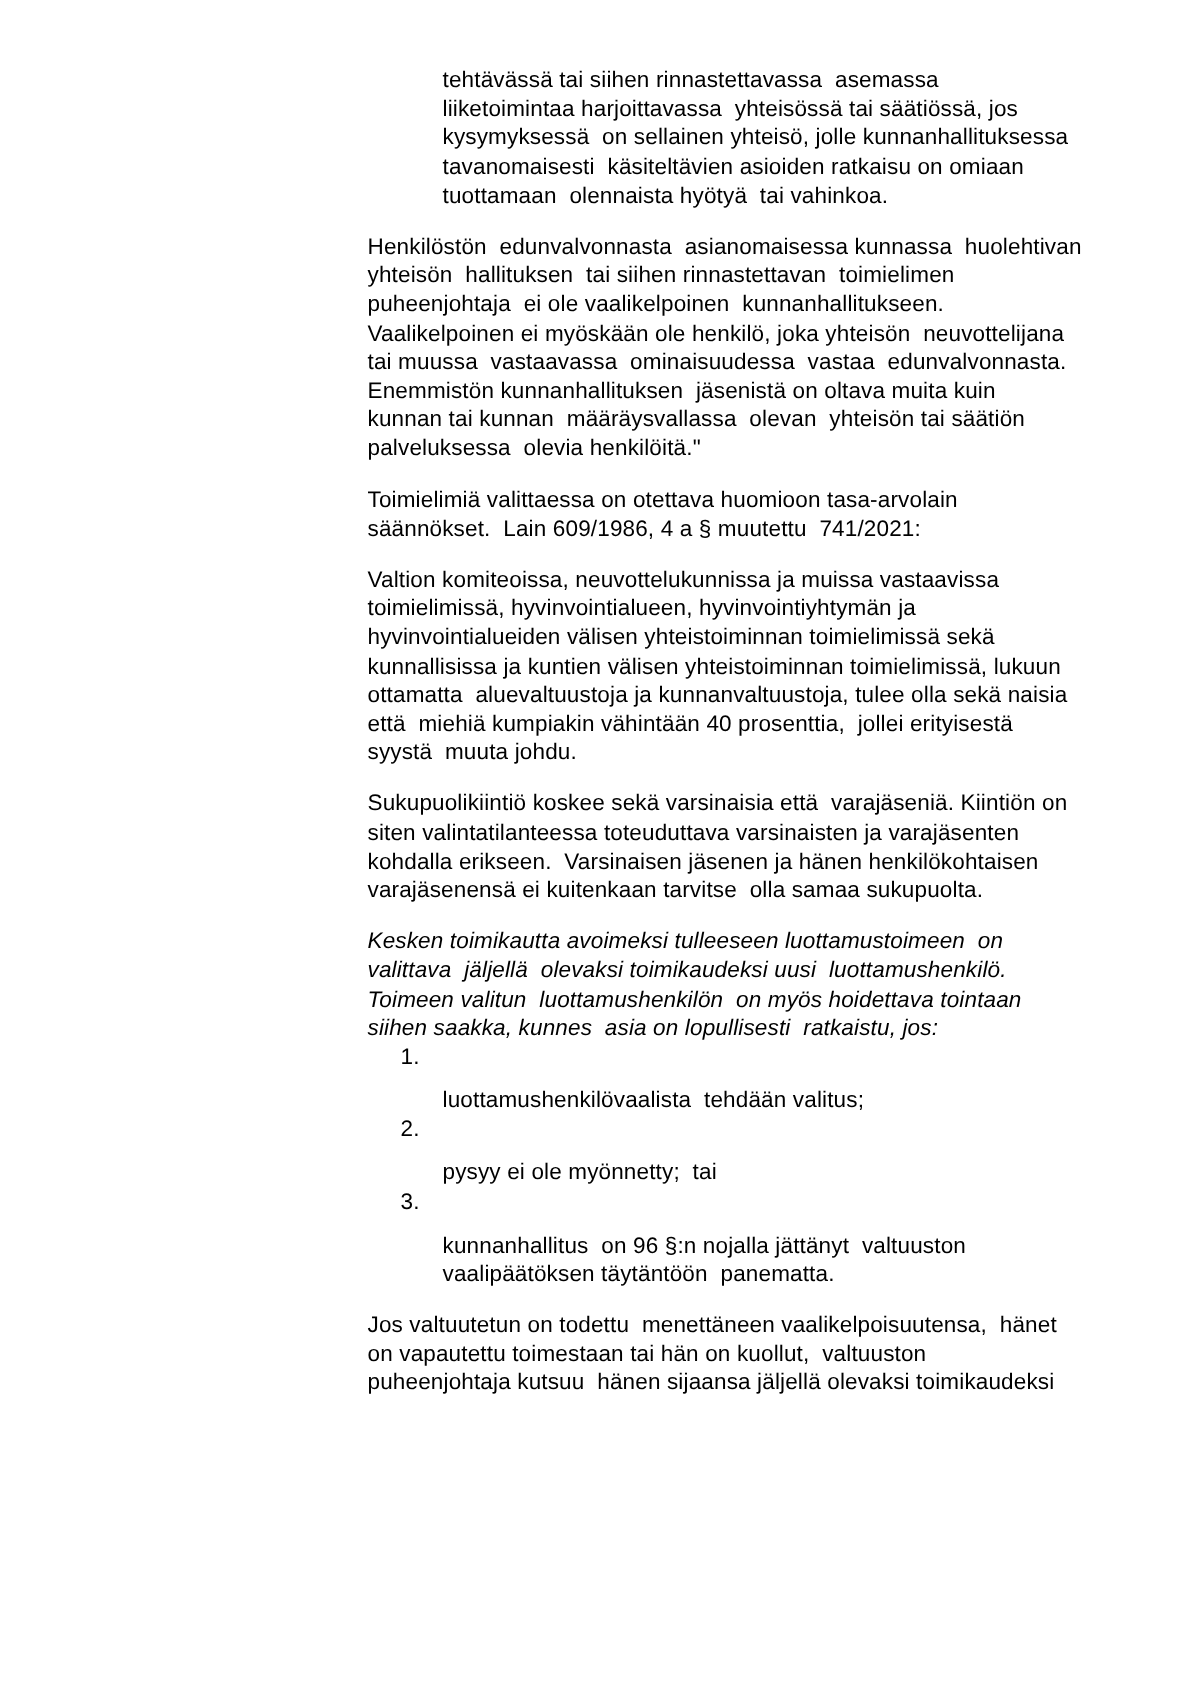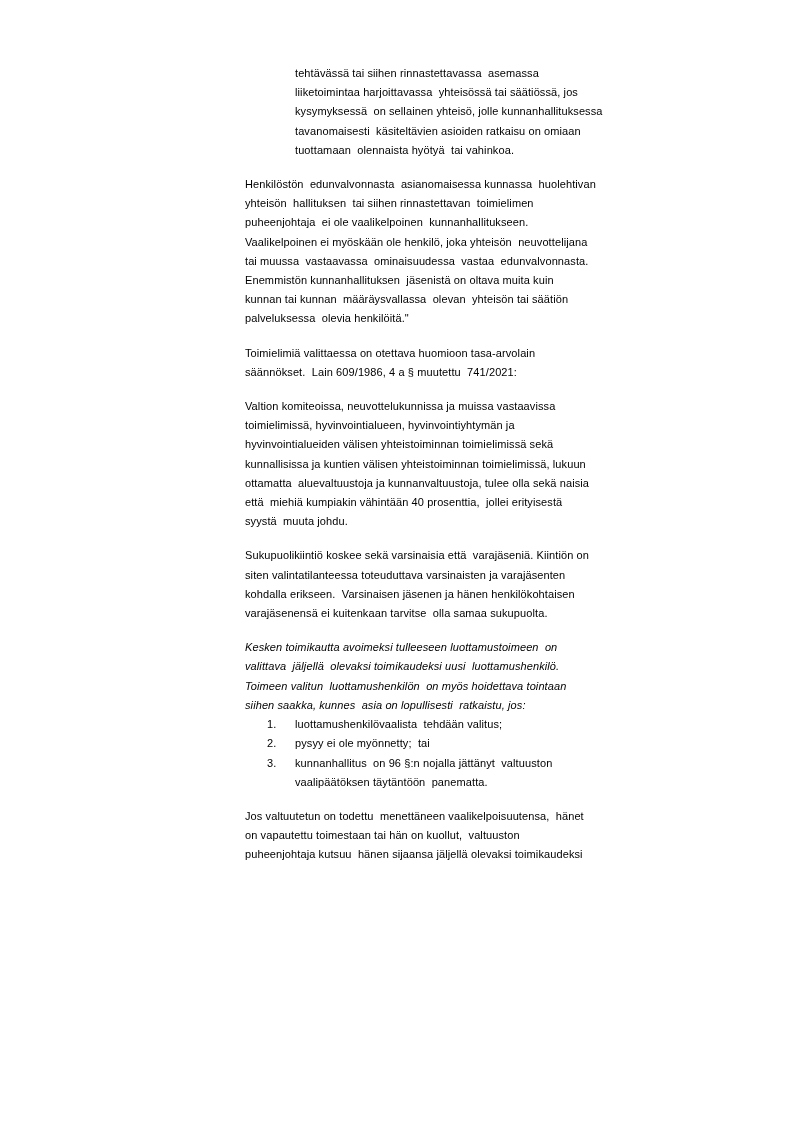--- a/index.html
+++ b/index.html
@@ -12,23 +12,23 @@
     width: 794px;
     height: 1122px;
     background: #ffffff;
     color: #000000;
     overflow: hidden;
     font-family: "Liberation Sans", "DejaVu Sans", sans-serif;
   }
   .content {
     position: absolute;
     left: 245px;
-    top: 64px;
+    top: 44px;
     width: 525px;
-    font-size: 11px;
+    font-size: 15px;
     line-height: 19.2px;
     letter-spacing: 0.1px;
   }
   .para {
     margin: 0 0 15px 0;
     white-space: pre-wrap;
   }
   .para.indent {
     margin-left: 50px;
   }
@@ -47,20 +47,21 @@
   }
   .list-row .num {
     flex: 0 0 auto;
     width: 28px;
     margin-left: 22px;
     white-space: pre;
   }
   .list-row .li-text {
     flex: 1 1 auto;
     white-space: pre-wrap;
+    margin-top: 29px;
   }
 </style>
 </head>
 <body>
 
 <div class="page">
   <div class="content">
 
     <p class="para indent">tehtävässä tai siihen rinnastettavassa  asemassa
 liiketoimintaa harjoittavassa  yhteisössä tai säätiössä, jos

